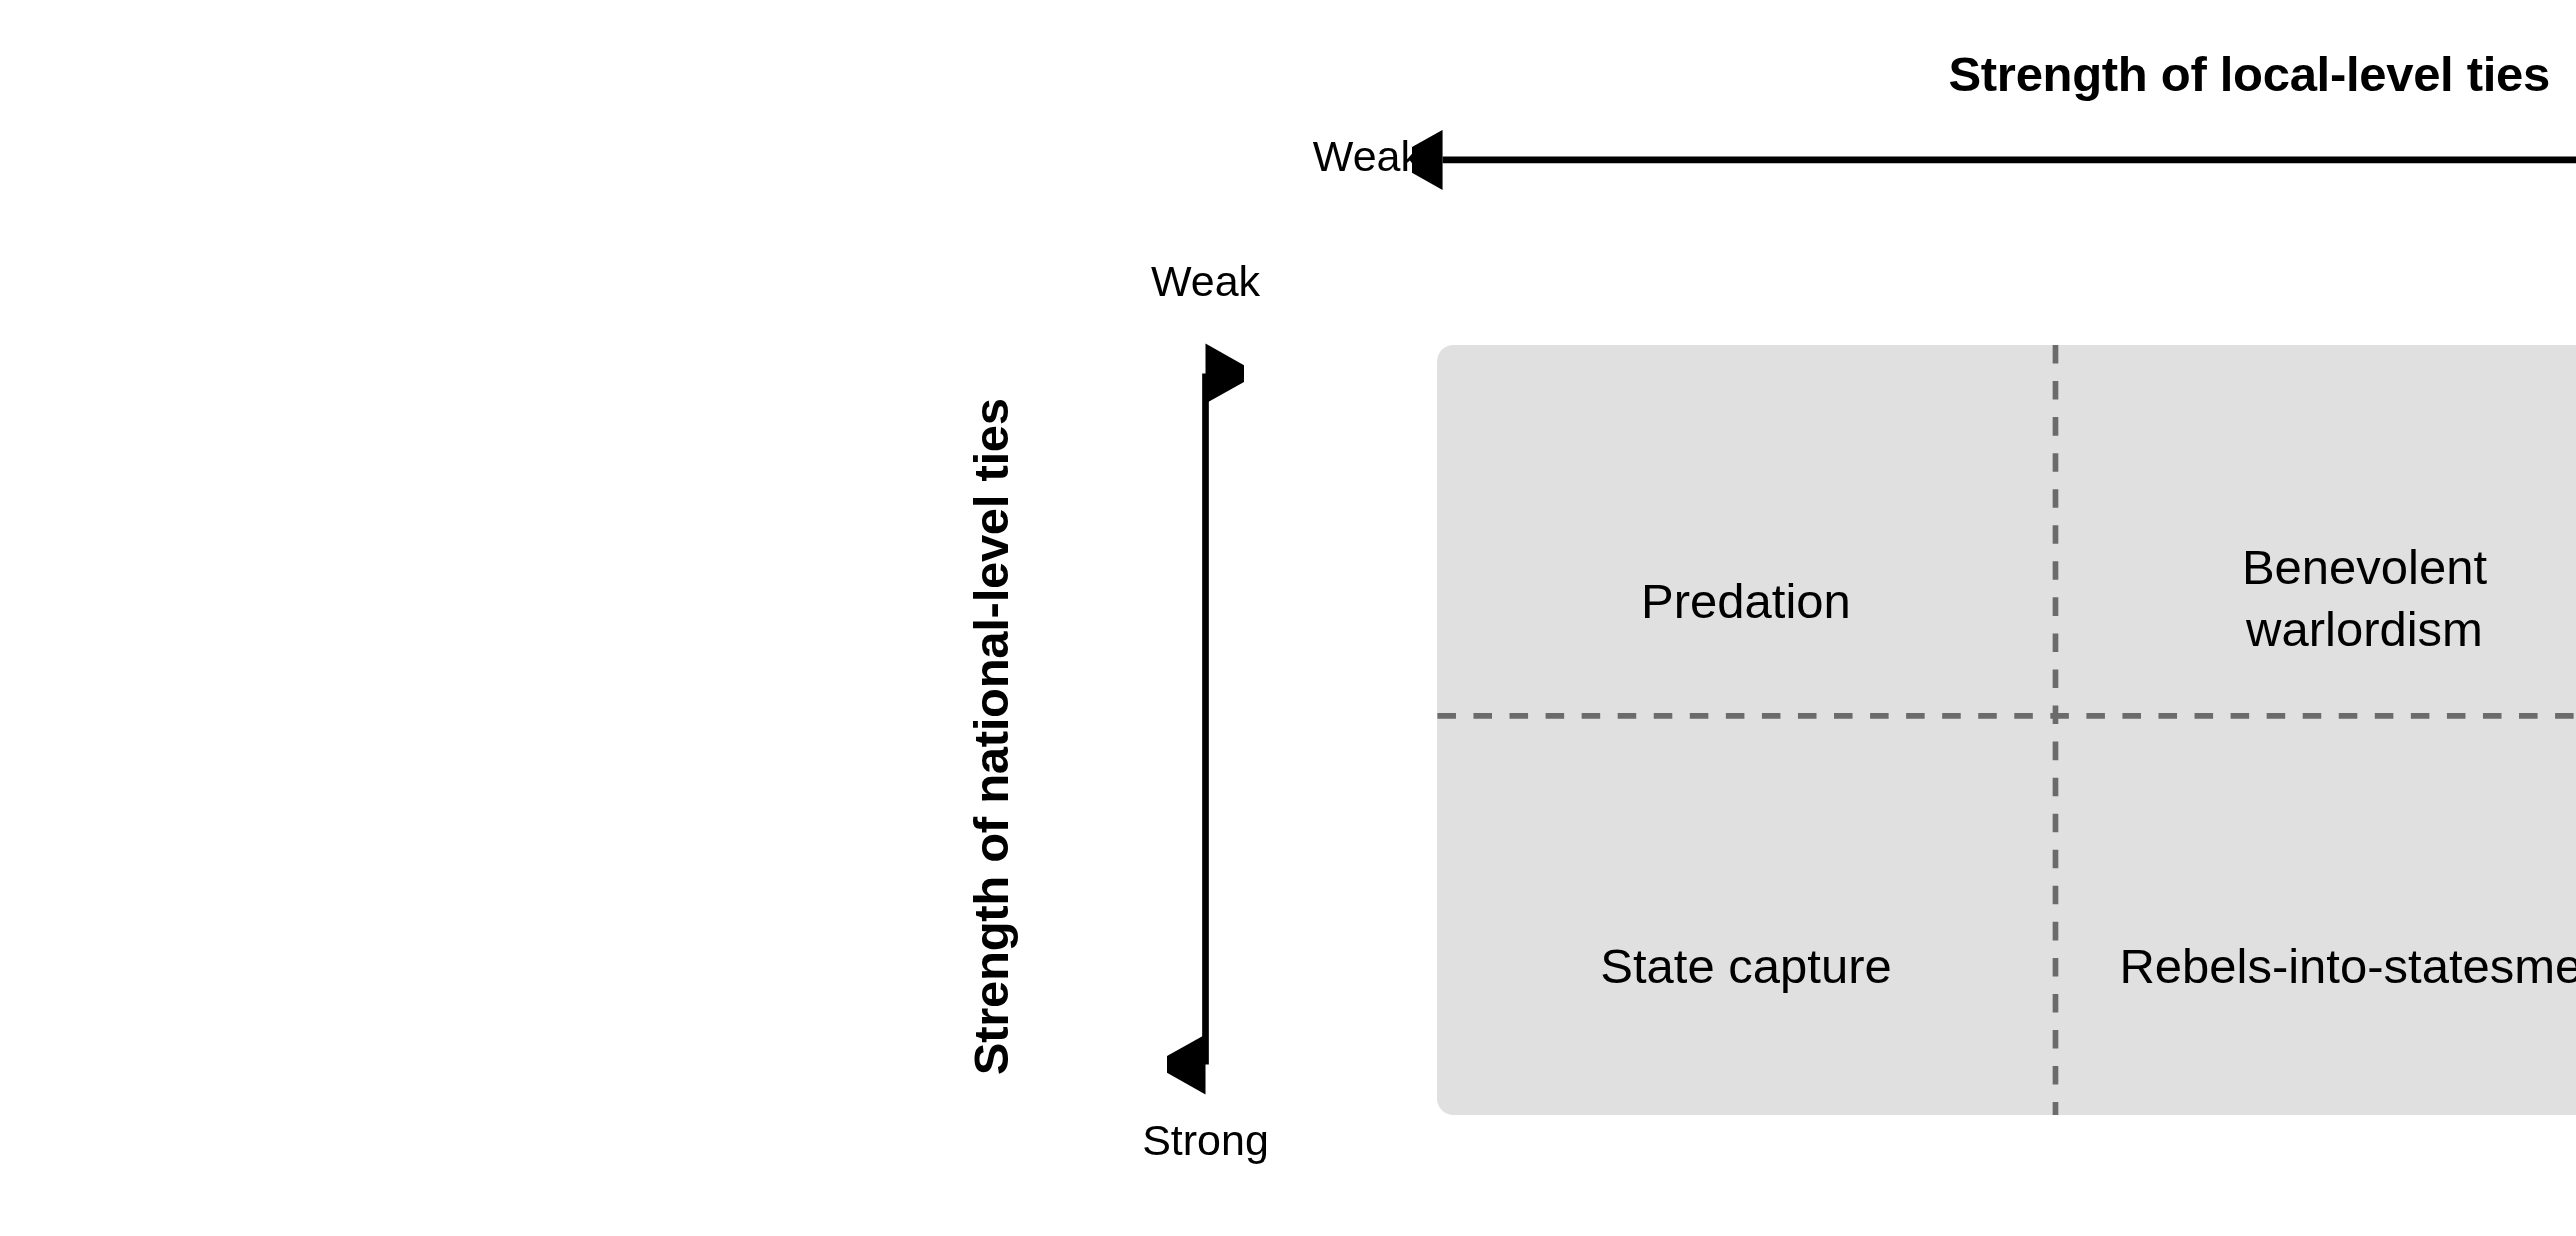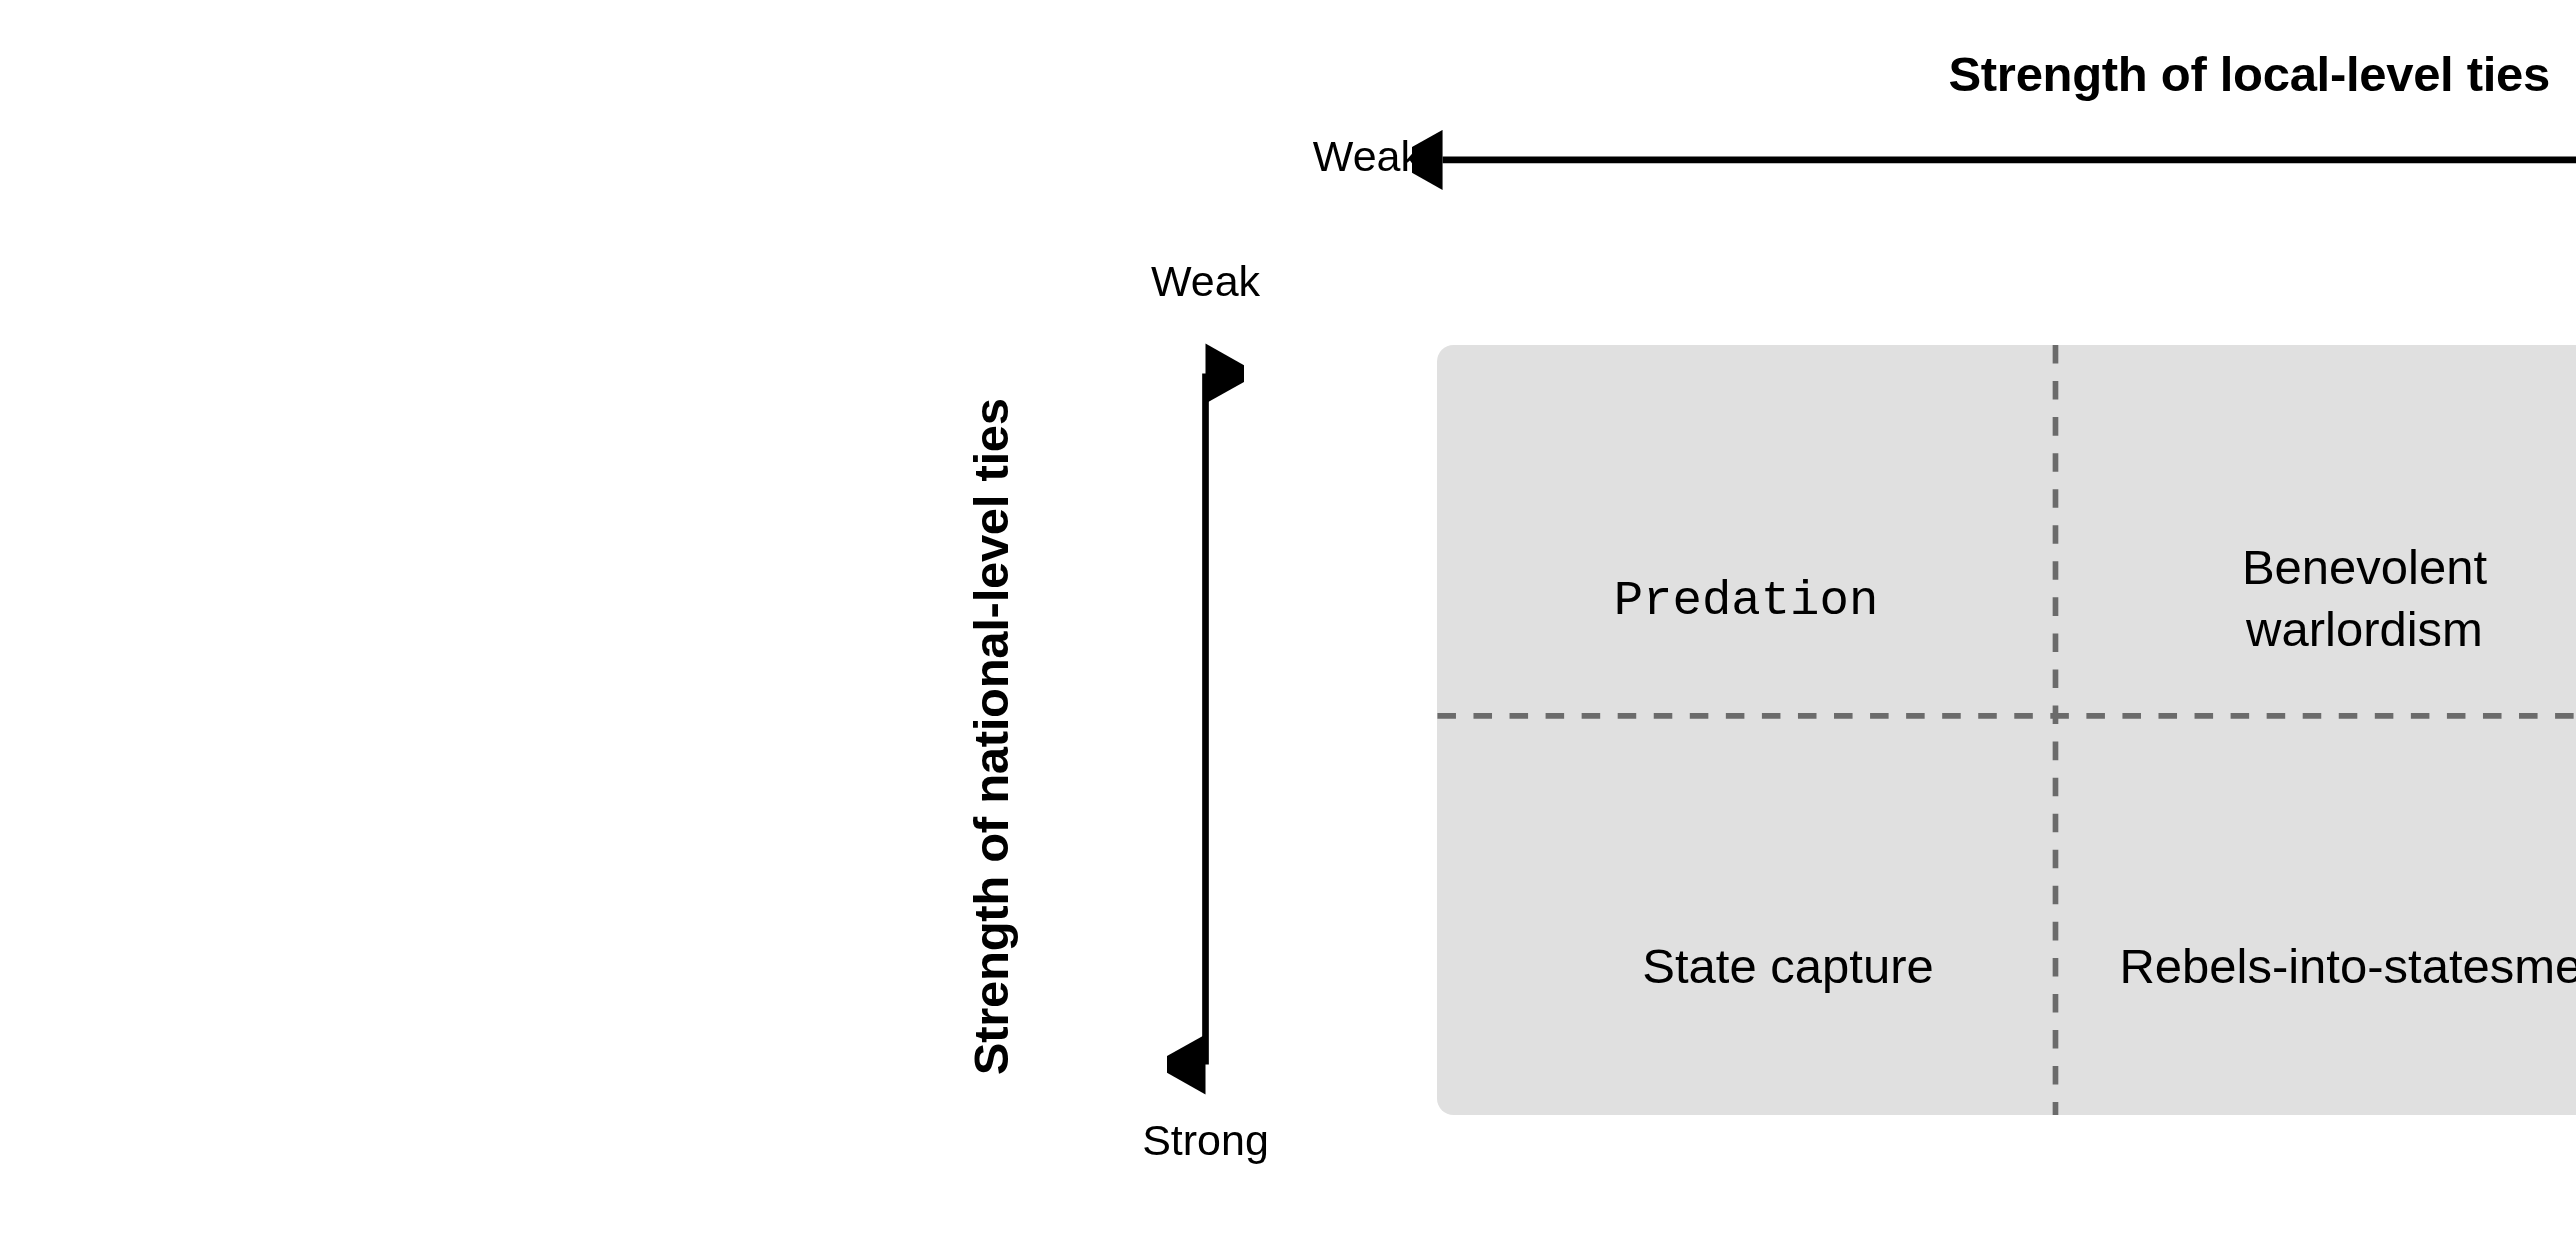--- a/index.html
+++ b/index.html
@@ -113,23 +113,23 @@
   }
   .quad-label {
     position: absolute;
     font-size: 49px;
     line-height: 1.27;
     text-align: center;
     color: #000000;
     white-space: pre-line;
   }
   
-  .q-tl { left: 0px;    top: 225px;  width: 618px; font-family: Liberation Mono, monospace; }
+  .q-tl { left: 0px;    top: 225px;  width: 618px; }
   .q-tr { left: 618px; top: 191px;  width: 619px; }
-  .q-bl { left: 0px;    top: 590px; width: 618px; margin-left: 42px; }
+  .q-bl { left: 0px;    top: 590px; width: 618px; }
   .q-br { left: 618px; top: 590px; width: 619px; }
 </style>
 </head>
 <body>
 
 <div id="figure">
 
   <div class="x-axis-title">Strength of local-level ties</div>
 
   <div class="x-label-weak">Weak</div>

